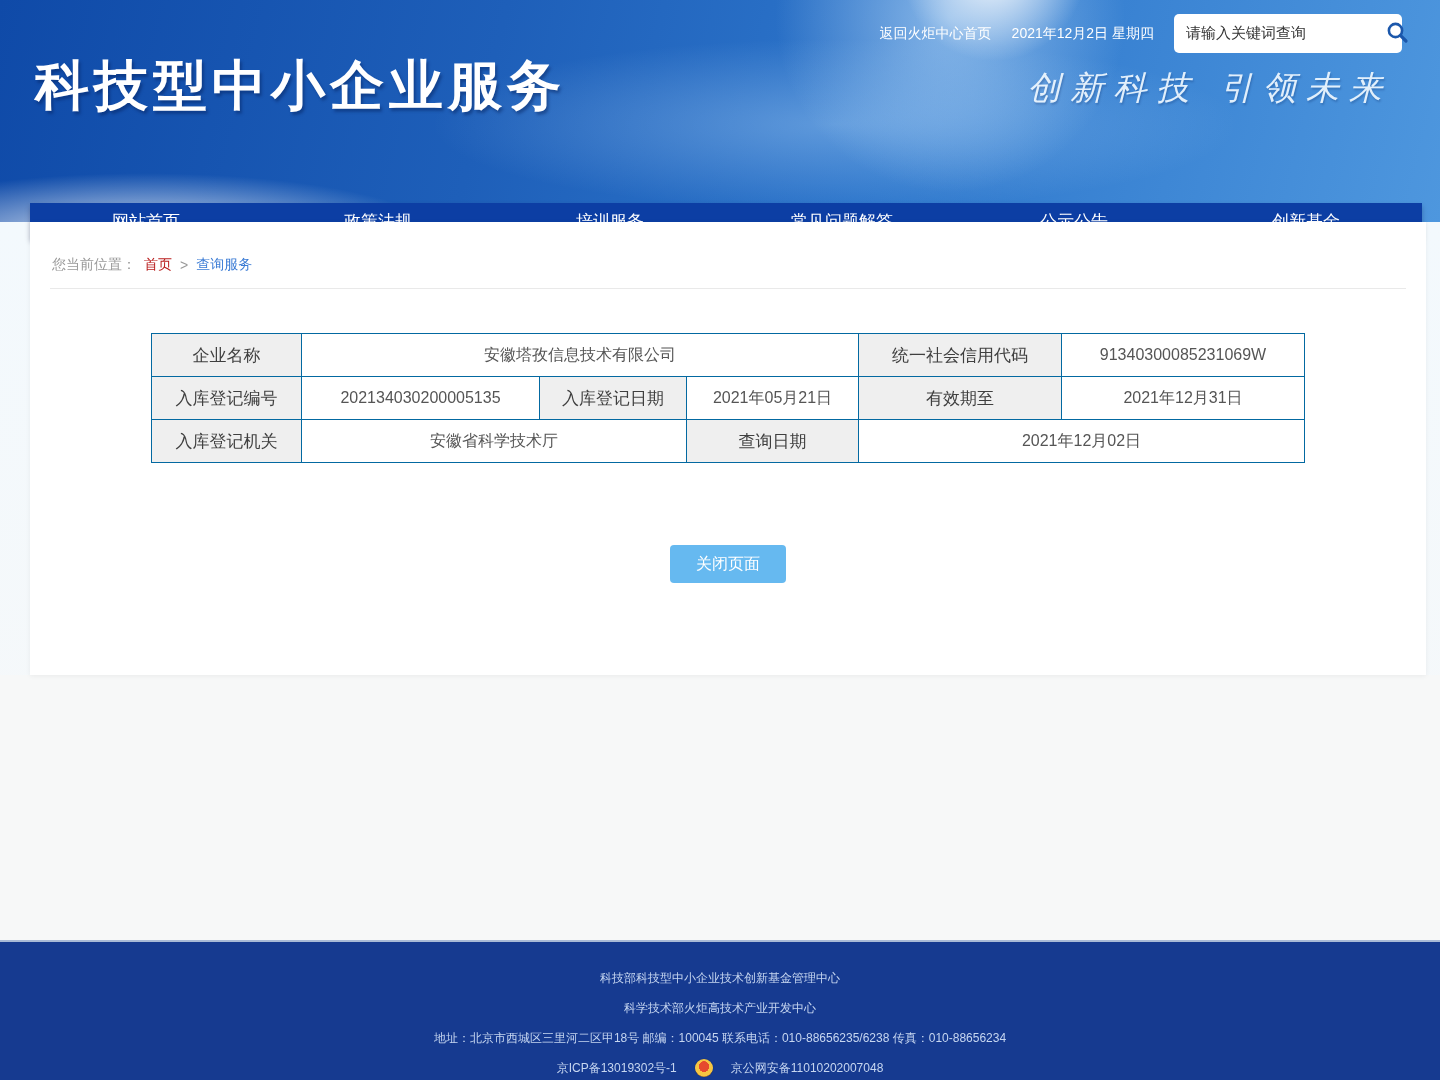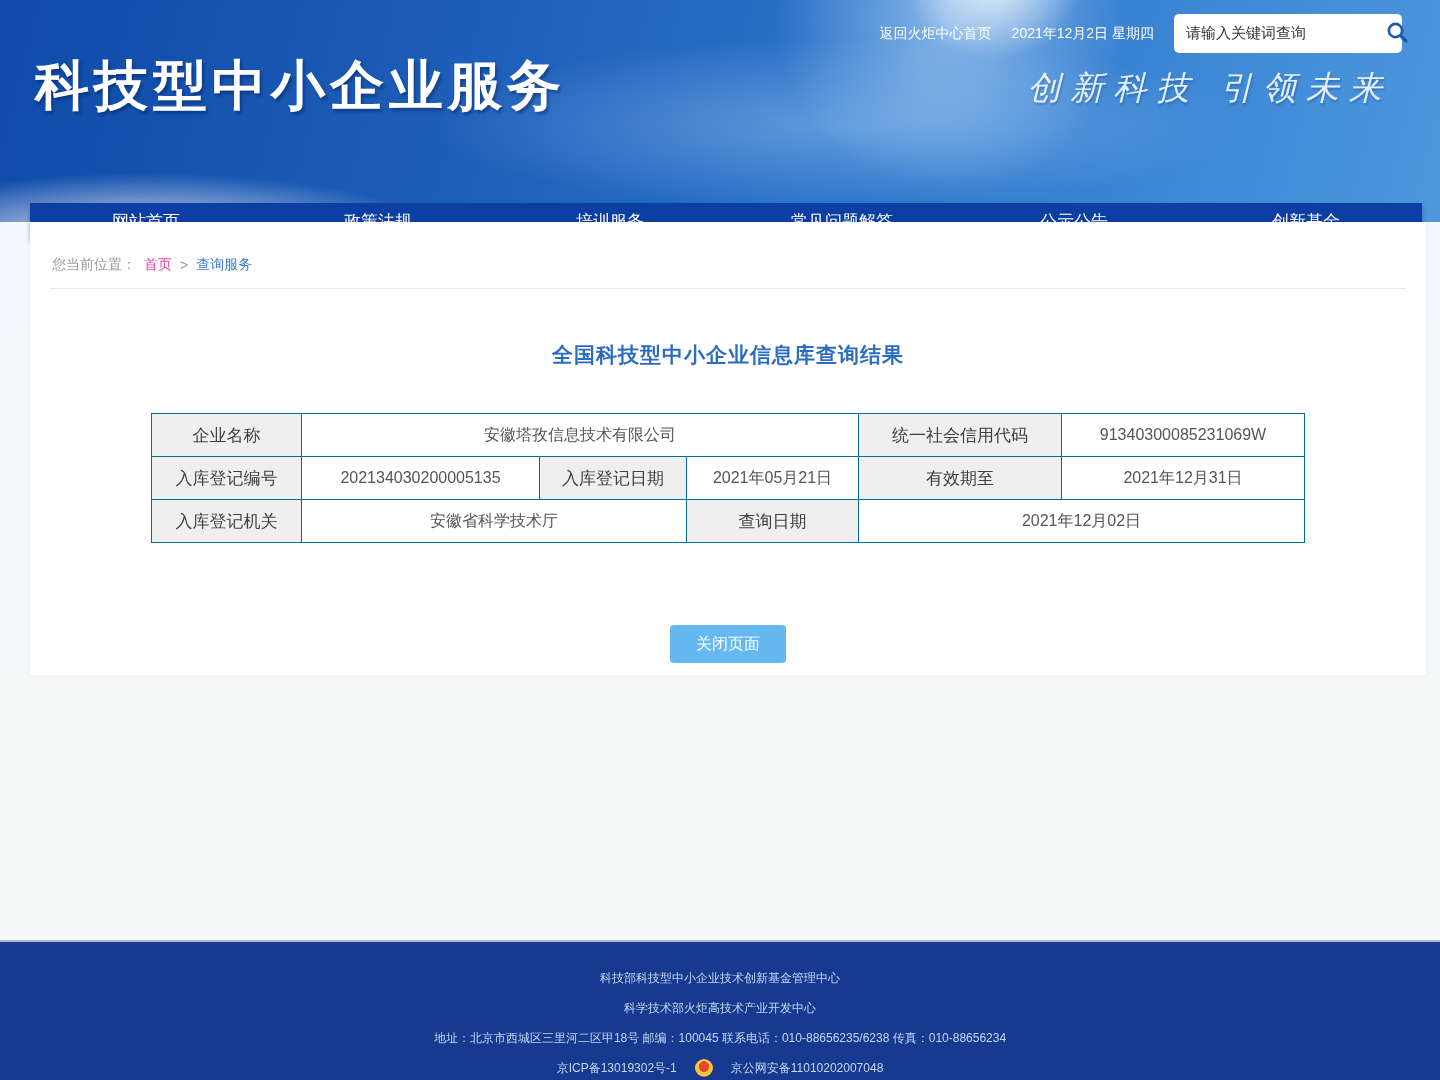--- a/index.html
+++ b/index.html
@@ -58,21 +58,21 @@
   
   .page-bg { background:linear-gradient(180deg,#f3f9fd 0%, #f6f8f9 100%); }
   .content-card {
     margin:0 30px; width:1396px; height:453px; background:#ffffff;
     box-shadow:0 1px 5px rgba(0,0,0,.06); position:relative;
   }
   .breadcrumb {
     padding:34px 0 0 22px; font-size:14px; color:#999;
     display:flex; gap:8px; align-items:center;
   }
-  .crumb-home { color:#ec4899; cursor:pointer; text-decoration:none; }
+  .crumb-home { color:#b91c1c; cursor:pointer; text-decoration:none; }
   .crumb-sep { color:#999; }
   .crumb-current { color:#3a7bd5; cursor:pointer; text-decoration:none; }
   .divider { border-bottom:1px solid #e9e9e9; margin:14px 20px 0 20px; }
   .result-title {
     margin-top:52px; text-align:center;
     font-size:21px; font-weight:bold; color:#2a6cc3; letter-spacing:1px;
   }
   table.result-table {
     margin:44px auto 0 auto; border-collapse:collapse; table-layout:fixed; width:1153px;
   }
@@ -139,21 +139,20 @@
   <div class="content-card">
 
     <div class="breadcrumb">
       <span>您当前位置：</span>
       <a class="crumb-home">首页</a>
       <span class="crumb-sep">&gt;</span>
       <a class="crumb-current">查询服务</a>
     </div>
     <div class="divider"></div>
 
-    <div class="result-title">全国科技型中小企业信息库查询结果</div>
 
     <table class="result-table">
       <colgroup>
         <col style="width:150px">
           <col style="width:238px">
           <col style="width:147px">
         <col style="width:172px">
           <col style="width:203px">
           <col style="width:243px">
       </colgroup>

